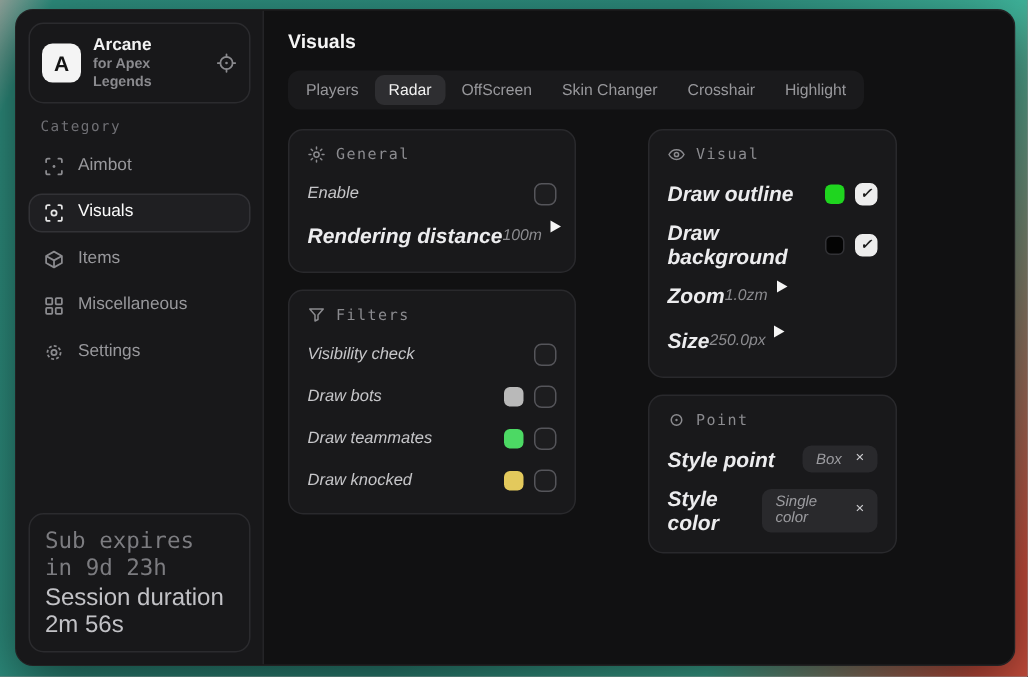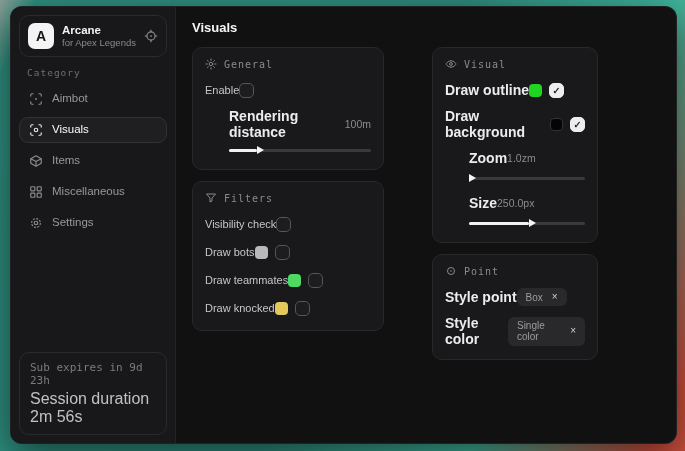--- a/index.html
+++ b/index.html
@@ -22,41 +22,41 @@
     margin:8px; border:1px solid #2b2b2e; border-radius:10px;
     padding:7px 8px; display:flex; align-items:center; gap:8px;
   }
   .logo {
     width:26px; height:26px; background:#f4f4f4; border-radius:7px;
     display:flex; align-items:center; justify-content:center;
     color:#141414; font-weight:bold; font-size:14px; flex:0 0 26px;
   }
   .app-meta { flex:1; line-height:1.25; }
   .app-name { color:#f2f2f2; font-size:11.5px; font-weight:bold; }
-  .app-sub { color:#8a8a8e; font-size:9.5px; }
+  .app-sub { color:#8a8a8e; font-size:9.5px;font-weight:bold; }
   .hdr-ico { color:#8a8a8e; display:flex; }
   .cat-label {
     font-family:"DejaVu Sans Mono", monospace;
     color:#6f6f74; font-size:9.5px; letter-spacing:1px;
     margin:10px 0 8px 16px;
   }
   .nav { display:flex; flex-direction:column; gap:5px; }
   .nav-item {
     margin:0 8px; padding:5px 9px; display:flex; align-items:flex-start; gap:9px;
     color:#98989c; font-size:11.5px; border:1px solid transparent; border-radius:9px;
     cursor:default;
   }
   .nav-item.selected { background:#1f1f22; border-color:#323236; color:#fafafa; }
   .nav-item .ico { display:flex; color:inherit; opacity:.9; }
   .side-footer {
     position:absolute; left:8px; right:8px; bottom:8px;
     border:1px solid #2b2b2e; border-radius:10px; padding:8px 10px;
     display:flex; flex-direction:column; gap:3px;
   }
-  .foot-l1 { font-family:"DejaVu Sans Mono", monospace; color:#7c7c80; font-size:11px; }
+  .foot-l1 { font-family:"DejaVu Sans Mono", monospace; color:#7c7c80; font-size:15px; }
   .foot-l2 { color:#c2c2c6; font-size:16px; }
   
   .main { flex:1; padding:13px 9px 0 16px; }
   .page-title { color:#f5f5f5; font-size:13px; font-weight:bold; margin-bottom:12px; }
   .tabs {
     display:inline-flex; background:#1a1a1c; border-radius:8px; padding:3px; gap:2px;
     margin-bottom:13px;
   }
   .tab {
     padding:4px 9px; font-size:10.5px; color:#98989c; border-radius:6px; cursor:default;
@@ -69,35 +69,35 @@
   .panel {
     background:#19191b; border:1px solid #29292c; border-radius:10px;
     padding:10px 12px 12px; display:flex; flex-direction:column; gap:8px;
   }
   .panel-head {
     display:flex; align-items:center; gap:7px;
     font-family:"DejaVu Sans Mono", monospace; font-size:10px; letter-spacing:1px;
     color:#8b8b8f; margin-bottom:2px;
   }
   .panel-head .ico { display:flex; color:#8b8b8f; }
-  .row { display:flex; align-items:center; min-height:20px; }
+  .row { display:flex; align-items:center; justify-content:space-between; min-height:20px;font-style:italic; }
   .row-label { color:#c6c6c9; font-size:11px; }
   .row-label.strong { color:#ececee; font-weight:bold; font-size:14px; }
   .row-val { color:#8b8b8f; font-size:10.5px; }
   .ctrls { display:flex; align-items:center; gap:7px; }
   .checkbox {
     width:15px; height:15px; border:1.5px solid #55555a; border-radius:5px;
     background:rgba(255,255,255,0.02); display:flex; align-items:center; justify-content:center;
     cursor:default;
   }
   .checkbox.checked { background:#ededed; border-color:#ededed; }
   .checkbox.checked::after { content:"✓"; color:#1a1a1a; font-size:9.5px; font-weight:bold; }
   .swatch { width:13px; height:13px; border-radius:4px; }
   .swatch.dark { border:1px solid #323236; }
-  .slider-row { display:flex; flex-direction:column; gap:6px; margin-bottom:2px;margin-left:24px; }
+  .slider-row { display:flex; flex-direction:row; gap:6px; margin-bottom:2px; }
   .slider { height:9px; display:flex; align-items:center; position:relative; cursor:default; }
   .slider-track { width:100%; height:2.5px; background:#3a3a3e; border-radius:2px; }
   .slider-fill {
     position:absolute; left:0; top:3.25px; height:2.5px; background:#f2f2f2; border-radius:2px;
   }
   .slider-fill::after {
     content:""; position:absolute; right:-7px; top:-3.2px;
     border-left:7px solid #f5f5f5; border-top:4.5px solid transparent; border-bottom:4.5px solid transparent;
   }
   .pill {
@@ -184,20 +184,28 @@
 
     <div class="side-footer">
       <div class="foot-l1">Sub expires in 9d 23h</div>
       <div class="foot-l2">Session duration 2m 56s</div>
     </div>
   </div>
 
   <div class="main">
     <div class="page-title">Visuals</div>
 
+    <div class="tabs">
+      <div class="tab">Players</div>
+      <div class="tab selected">Radar</div>
+      <div class="tab">OffScreen</div>
+      <div class="tab">Skin Changer</div>
+      <div class="tab">Crosshair</div>
+      <div class="tab">Highlight</div>
+    </div>
 
     <div class="cols">
 
       <div class="col-l">
         <div class="panel">
           <div class="panel-head">
             <span class="ico">
               <svg width="12" height="12" viewBox="0 0 24 24" fill="none" stroke="currentColor" stroke-width="2" stroke-linecap="round">
                 <circle cx="12" cy="12" r="3.5"></circle>
                 <path d="M12 2v2.5M12 19.5V22M2 12h2.5M19.5 12H22M4.9 4.9l1.8 1.8M17.3 17.3l1.8 1.8M4.9 19.1l1.8-1.8M17.3 6.7l1.8-1.8"></path>

